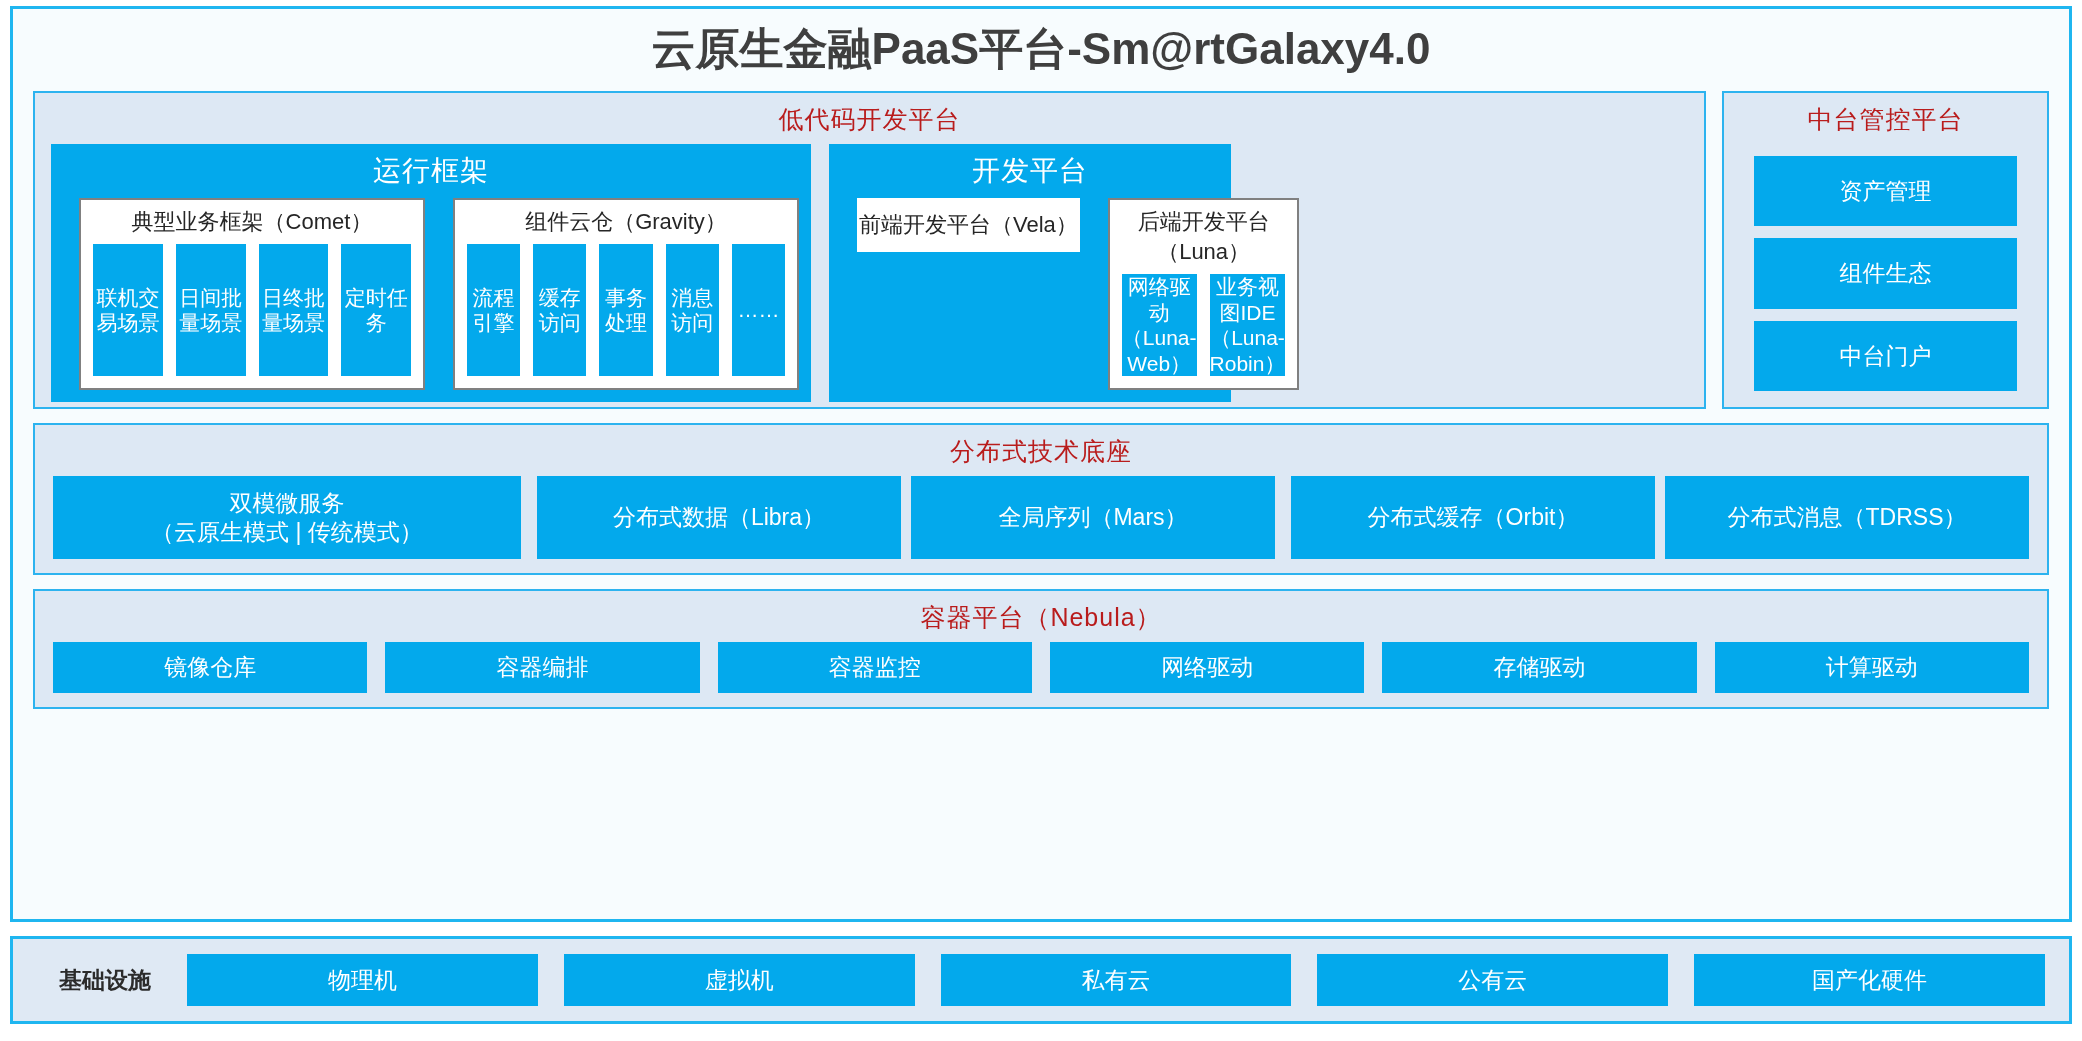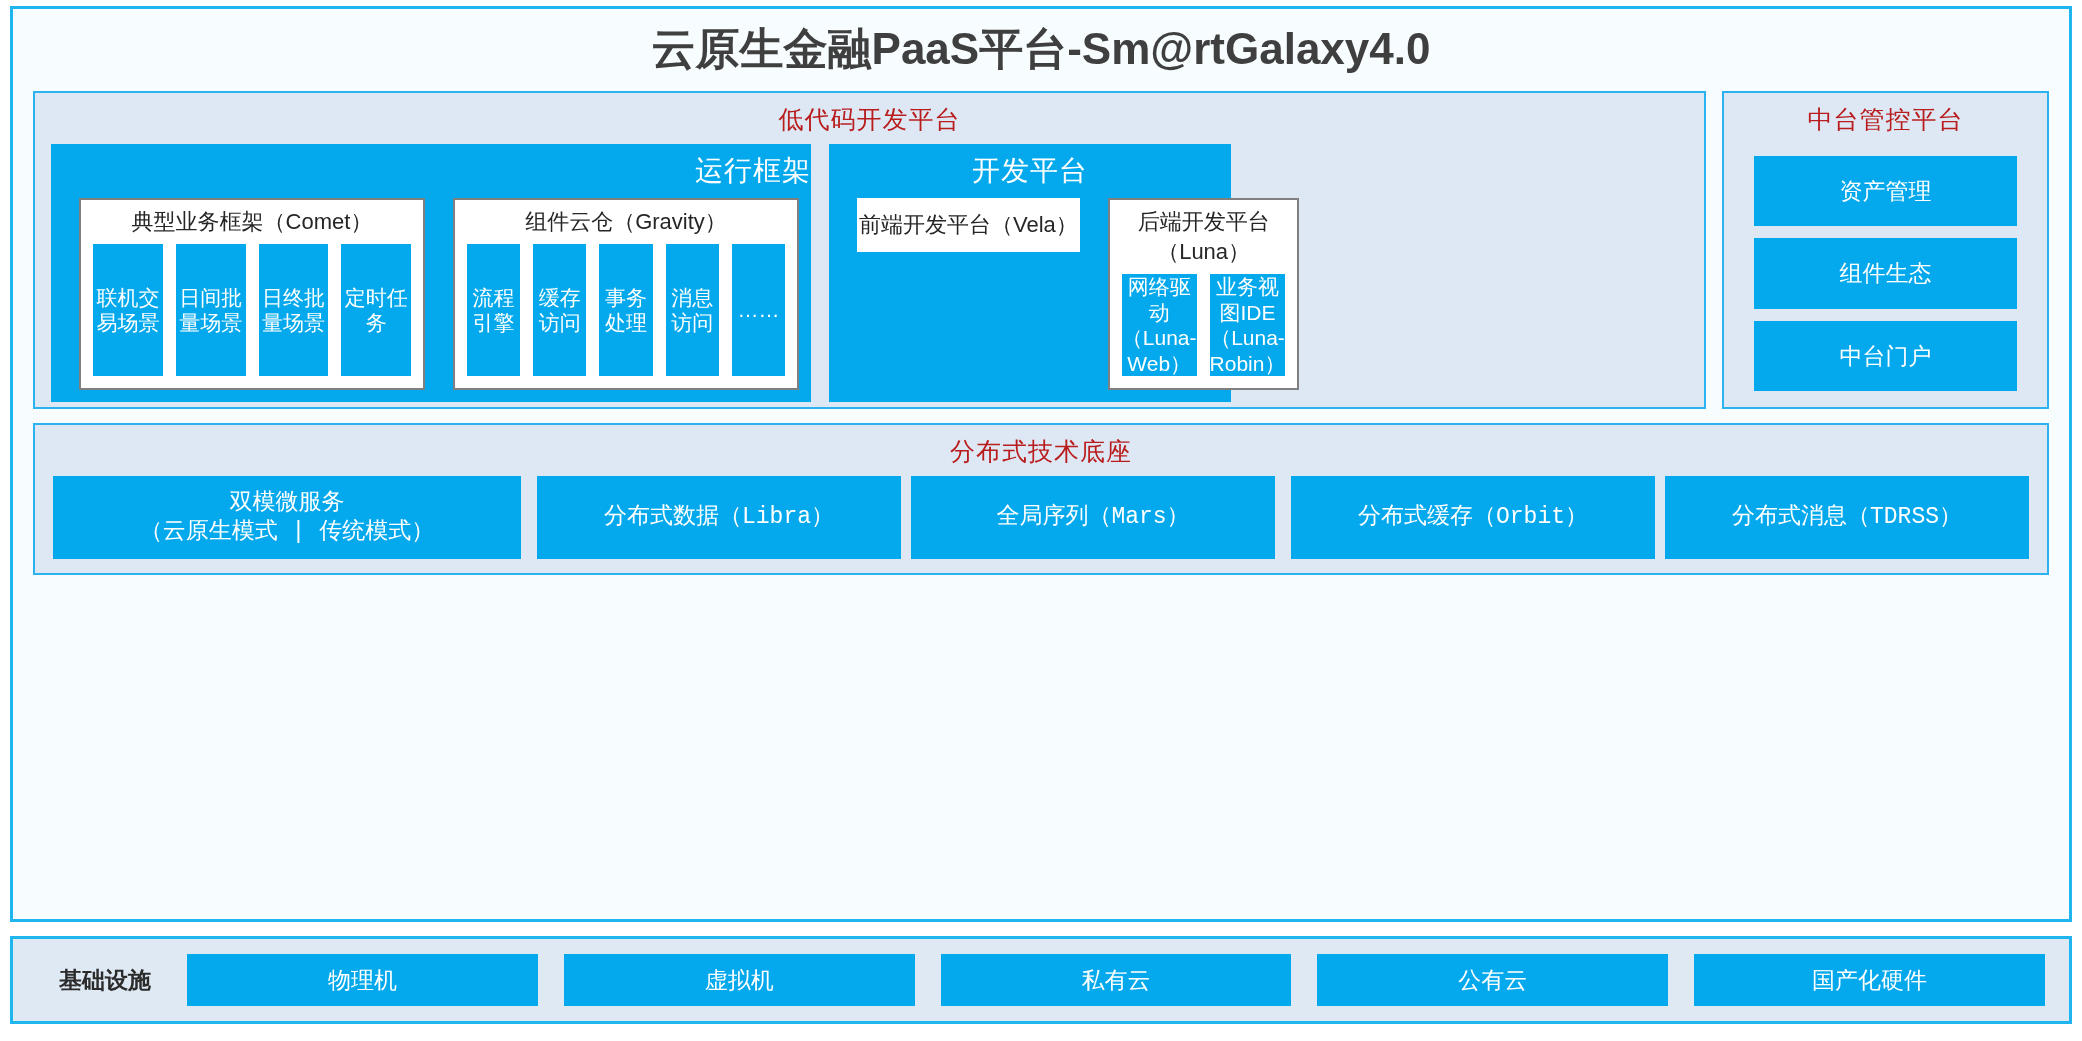--- a/index.html
+++ b/index.html
@@ -101,39 +101,39 @@
   .white-card-title {
     text-align: center;
     font-size: 22px;
     color: #262626;
     padding-bottom: 7px;
   }
   .white-card-row { display: flex; gap: 13px; flex: 1; }
   .white-card-row > .chip { flex: 1; }
 
   
-  .runtime { width: 760px; align-items: flex-end; }
+  .runtime { width: 760px; }
   
   .devplat { width: 402px; }
   .devplat .vela-card {
     background: #ffffff; border: 2px solid #ffffff;
     display: flex; align-items: center; justify-content: center;
     font-size: 22px; color: #262626; height: 54px; flex: 0 0 auto;
   }
   .devplat .luna-card { flex: 1; }
   .devplat .luna-card .white-card-row > .chip { height: 100%; }
 
   
   .govern { width: 327px; display: flex; flex-direction: column; }
   .govern-body { padding: 12px 30px 16px 30px; display: flex; flex-direction: column; gap: 12px; flex: 1; }
   .govern-body .chip { flex: 1; font-size: 23px; }
 
   
   .dist { margin-top: 14px; height: 152px; display: flex; flex-direction: column; }
-  .dist-body { display: flex; gap: 16px; padding: 0 18px 14px 18px; flex: 1; font-family: Liberation Mono, monospace; }
+  .dist-body { display: flex; gap: 16px; padding: 0 18px 14px 18px; flex: 1; }
   .dist-col-single { width: 468px; }
   .dist-col-single .chip { height: 100%; font-size: 23px; }
   .dist-col { flex: 1; display: flex; flex-direction: row; gap: 10px; }
   .dist-col .chip { flex: 1; font-size: 23px; }
 
   
   .container-plat { margin-top: 14px; height: 120px; display: flex; flex-direction: column; }
   .container-body { display: flex; gap: 18px; padding: 0 18px 14px 18px; flex: 1; }
   .container-body .chip { flex: 1; font-size: 23px; }
 
@@ -238,20 +238,31 @@
 
 
         <div class="dist-col">
           <div class="chip">分布式缓存（Orbit）</div>
           <div class="chip">分布式消息（TDRSS）</div>
         </div>
 
       </div>
     </div>
 
+    <div class="panel container-plat">
+      <div class="panel-title">容器平台（Nebula）</div>
+      <div class="container-body">
+        <div class="chip">镜像仓库</div>
+        <div class="chip">容器编排</div>
+        <div class="chip">容器监控</div>
+        <div class="chip">网络驱动</div>
+        <div class="chip">存储驱动</div>
+        <div class="chip">计算驱动</div>
+      </div>
+    </div>
 
   </div>
 
   <div class="infra-frame">
     <div class="infra-label">基础设施</div>
     <div class="infra-chips">
       <div class="chip">物理机</div>
       <div class="chip">虚拟机</div>
       <div class="chip">私有云</div>
       <div class="chip">公有云</div>

